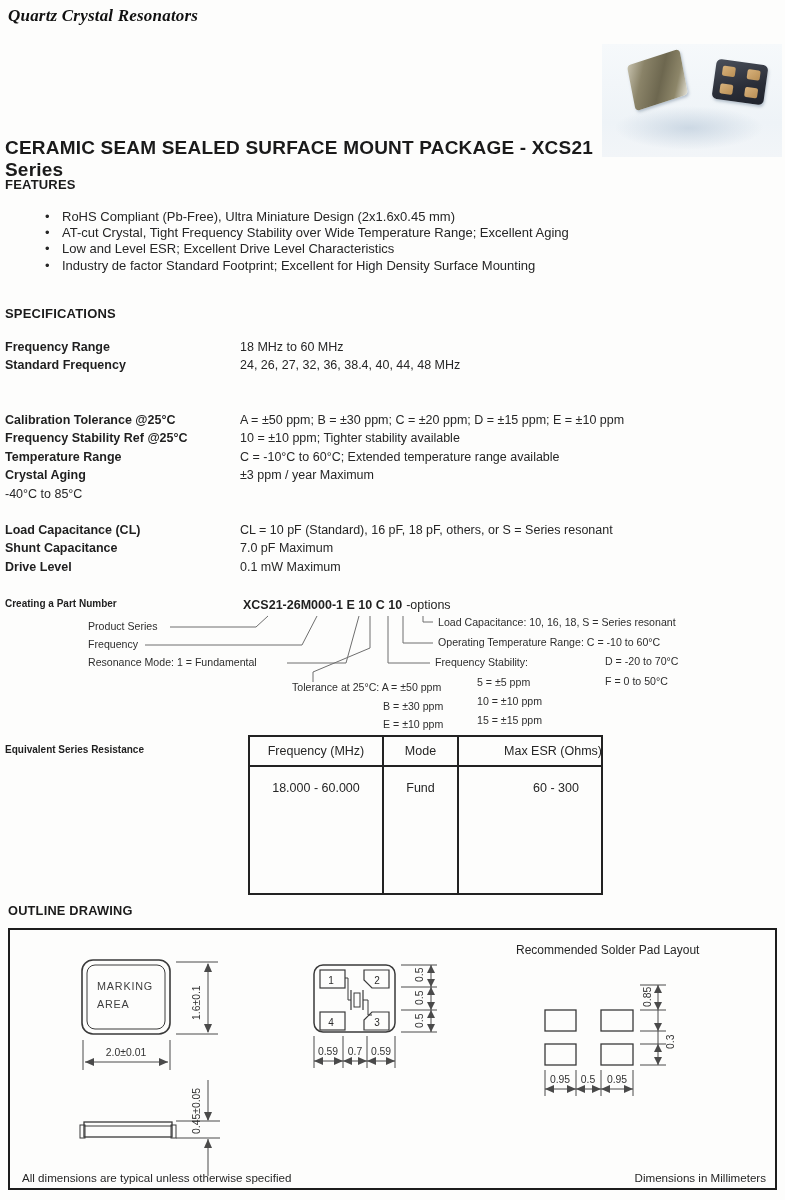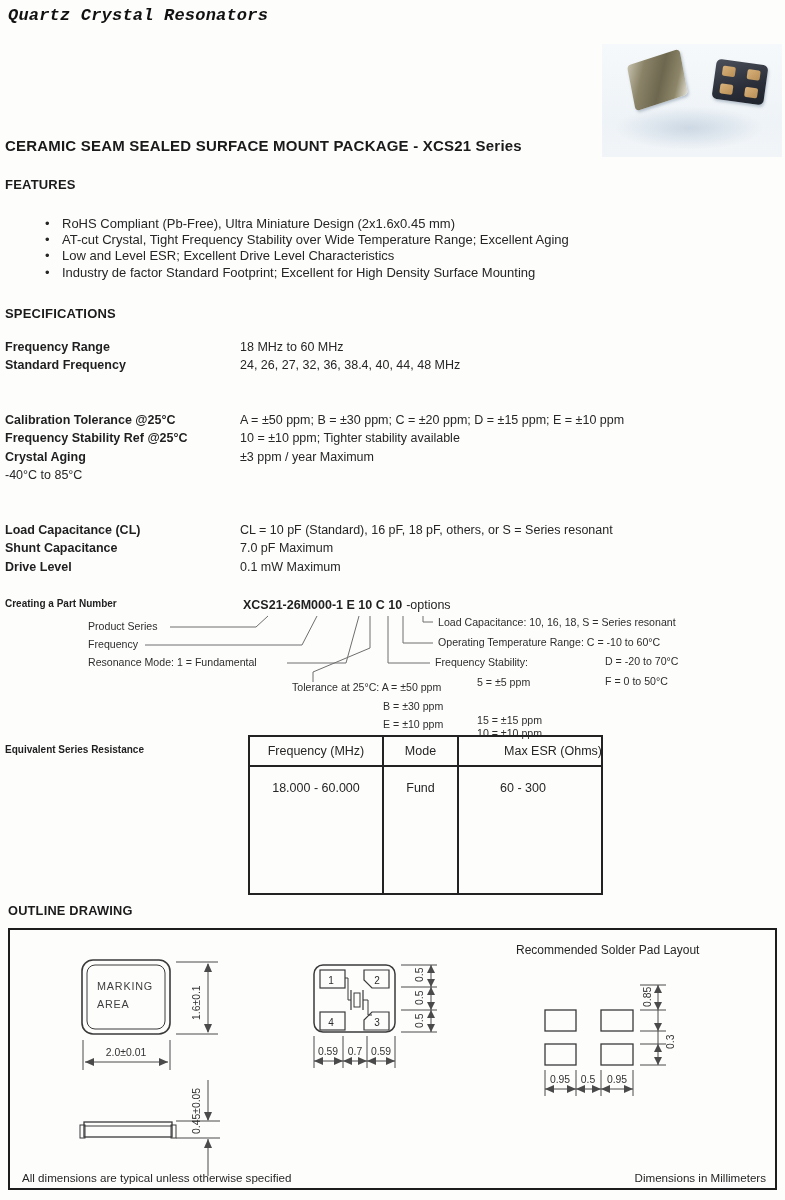--- a/index.html
+++ b/index.html
@@ -3,24 +3,24 @@
 <meta charset="utf-8">
 <style>
   html,body{margin:0;padding:0;background:#e8e8e8;}
   .page{
     position:relative;width:785px;height:1200px;margin:0 auto;
     background:#fdfdfc;overflow:hidden;
     font-family:"Liberation Sans",sans-serif;color:#222;
   }
   .abs{position:absolute;}
   .brand{
-    font-family:Liberation Mono, monospace;font-style:italic;font-weight:bold;
+    font-family:Liberation Serif, serif;font-style:italic;font-weight:bold;
     font-size:17px;color:#111;letter-spacing:.2px;
   }
-  .main-title{font-weight:bold;font-size:15px;color:#1a1a1a;letter-spacing:.2px;width:590px;}
+  .main-title{font-weight:bold;font-size:19px;color:#1a1a1a;letter-spacing:.2px;width:590px;}
   .sec-head{font-weight:bold;font-size:13px;color:#1b1b1b;letter-spacing:.2px;}
   .features-list{font-size:13px;color:#262626;}
   .feat-item{display:flex;line-height:16.2px;}
   .feat-item .bullet{width:17px;flex:none;}
   .feat-item .bullet::before{content:"•";font-size:13px;}
   .spec-group{font-size:12.5px;color:#262626;}
   .spec-row{display:flex;line-height:18.4px;}
   .spec-label{width:235px;flex:none;font-weight:bold;color:#1f1f1f;}
   .pn-head{font-weight:bold;font-size:10px;color:#1f1f1f;}
   .pn-number{font-size:12.5px;color:#1f1f1f;}
@@ -72,21 +72,21 @@
       <div class="pad" style="left:7px;top:6px;"></div>
       <div class="pad" style="left:32px;top:6px;"></div>
       <div class="pad" style="left:7px;top:24px;"></div>
       <div class="pad" style="left:32px;top:24px;"></div>
     </div>
   </div>
 
   <div class="abs main-title" style="left:5px;top:137px;">CERAMIC SEAM SEALED SURFACE MOUNT PACKAGE - XCS21 Series</div>
 
   <div class="abs sec-head" style="left:5px;top:177px;">FEATURES</div>
-  <div class="abs features-list" style="left:45px;top:216px;width:700px;">
+  <div class="abs features-list" style="left:45px;top:209px;width:700px;">
     <div class="feat-item">
         <span class="bullet"></span>
         <span>RoHS Compliant (Pb-Free), Ultra Miniature Design (2x1.6x0.45 mm)</span>
       </div>
     <div class="feat-item">
         <span class="bullet"></span>
         <span>AT-cut Crystal, Tight Frequency Stability over Wide Temperature Range; Excellent Aging</span>
       </div>
     <div class="feat-item">
         <span class="bullet"></span>
@@ -112,20 +112,24 @@
   </div>
 
   <div class="abs spec-group" style="left:5px;top:411px;width:775px;">
     <div class="spec-row">
         <span class="spec-label">Calibration Tolerance @25°C</span>
         <span>A = ±50 ppm;  B = ±30 ppm;  C = ±20 ppm;  D = ±15 ppm;  E = ±10 ppm</span>
       </div>
     <div class="spec-row">
         <span class="spec-label">Frequency Stability Ref @25°C</span>
         <span>10 = ±10 ppm;  Tighter stability available</span>
+      </div>
+    <div class="spec-row">
+        <span class="spec-label">Temperature Range</span>
+        <span>C = -10°C to 60°C;  Extended temperature range available</span>
       </div>
     <div class="spec-row">
         <span class="spec-label">Crystal Aging</span>
         <span>±3 ppm / year Maximum</span>
       </div>
     <div class="spec-row">
         <span>-40°C to 85°C</span>
       </div>
   </div>
 
@@ -160,39 +164,39 @@
   </svg>
 
   <div class="abs dlabel" style="left:88px;top:621px;">Product Series</div>
   <div class="abs dlabel" style="left:88px;top:639px;">Frequency</div>
   <div class="abs dlabel" style="left:88px;top:657px;">Resonance Mode: 1 = Fundamental</div>
   <div class="abs dlabel" style="left:292px;top:682px;">Tolerance at 25°C: A = ±50 ppm</div>
   <div class="abs dlabel" style="left:383px;top:701px;">B = ±30 ppm</div>
   <div class="abs dlabel" style="left:383px;top:719px;">E = ±10 ppm</div>
   <div class="abs dlabel" style="left:435px;top:657px;">Frequency Stability:</div>
   <div class="abs dlabel" style="left:477px;top:677px;">5 = ±5 ppm</div>
-  <div class="abs dlabel" style="left:477px;top:696px;margin-top:32px;">10 = ±10 ppm</div>
+  <div class="abs dlabel" style="left:477px;top:696px;">10 = ±10 ppm</div>
   <div class="abs dlabel" style="left:477px;top:715px;">15 = ±15 ppm</div>
   <div class="abs dlabel" style="left:438px;top:617px;">Load Capacitance: 10, 16, 18, S = Series resonant</div>
   <div class="abs dlabel" style="left:438px;top:637px;">Operating Temperature Range: C = -10 to 60°C</div>
   <div class="abs dlabel" style="left:605px;top:656px;">D = -20 to 70°C</div>
   <div class="abs dlabel" style="left:605px;top:676px;">F = 0 to 50°C</div>
 
   <div class="abs pn-head" style="left:5px;top:744px;">Equivalent Series Resistance</div>
 
   <div class="abs esr-table" style="left:248px;top:735px;width:355px;height:160px;">
     <div class="esr-vline" style="left:132px;"></div>
     <div class="esr-vline" style="left:207px;"></div>
     <div class="esr-hline" style="top:28px;"></div>
     <div class="esr-cell" style="left:0;top:0;width:132px;height:27px;line-height:28px;">Frequency (MHz)</div>
     <div class="esr-cell" style="left:134px;top:0;width:73px;height:28px;line-height:28px;">Mode</div>
     <div class="esr-cell" style="left:209px;top:0;width:142px;height:28px;line-height:28px;padding-left:23px;">Max ESR (Ohms)</div>
     <div class="esr-cell" style="left:0;top:44px;width:132px;">18.000 - 60.000</div>
     <div class="esr-cell" style="left:134px;top:44px;width:73px;">Fund</div>
-    <div class="esr-cell" style="left:202px;top:44px;width:142px;">60 - 300</div>
+    <div class="esr-cell" style="left:209px;top:44px;width:142px;padding-left:26px;">60 - 300</div>
   </div>
 
   <div class="abs sec-head" style="left:8px;top:903px;font-size:12.8px;text-align:right;">OUTLINE DRAWING</div>
 
   <div class="abs outline-box" style="left:8px;top:928px;width:769px;height:262px;">
     <svg width="765" height="258" viewBox="0 0 765 258">
 
       <g>
         <rect class="ln" x="72" y="30" width="88" height="74" rx="11" stroke-width="1.6"></rect>
         <rect class="ln" x="77" y="35" width="78" height="64" rx="8" stroke-width="1"></rect>

